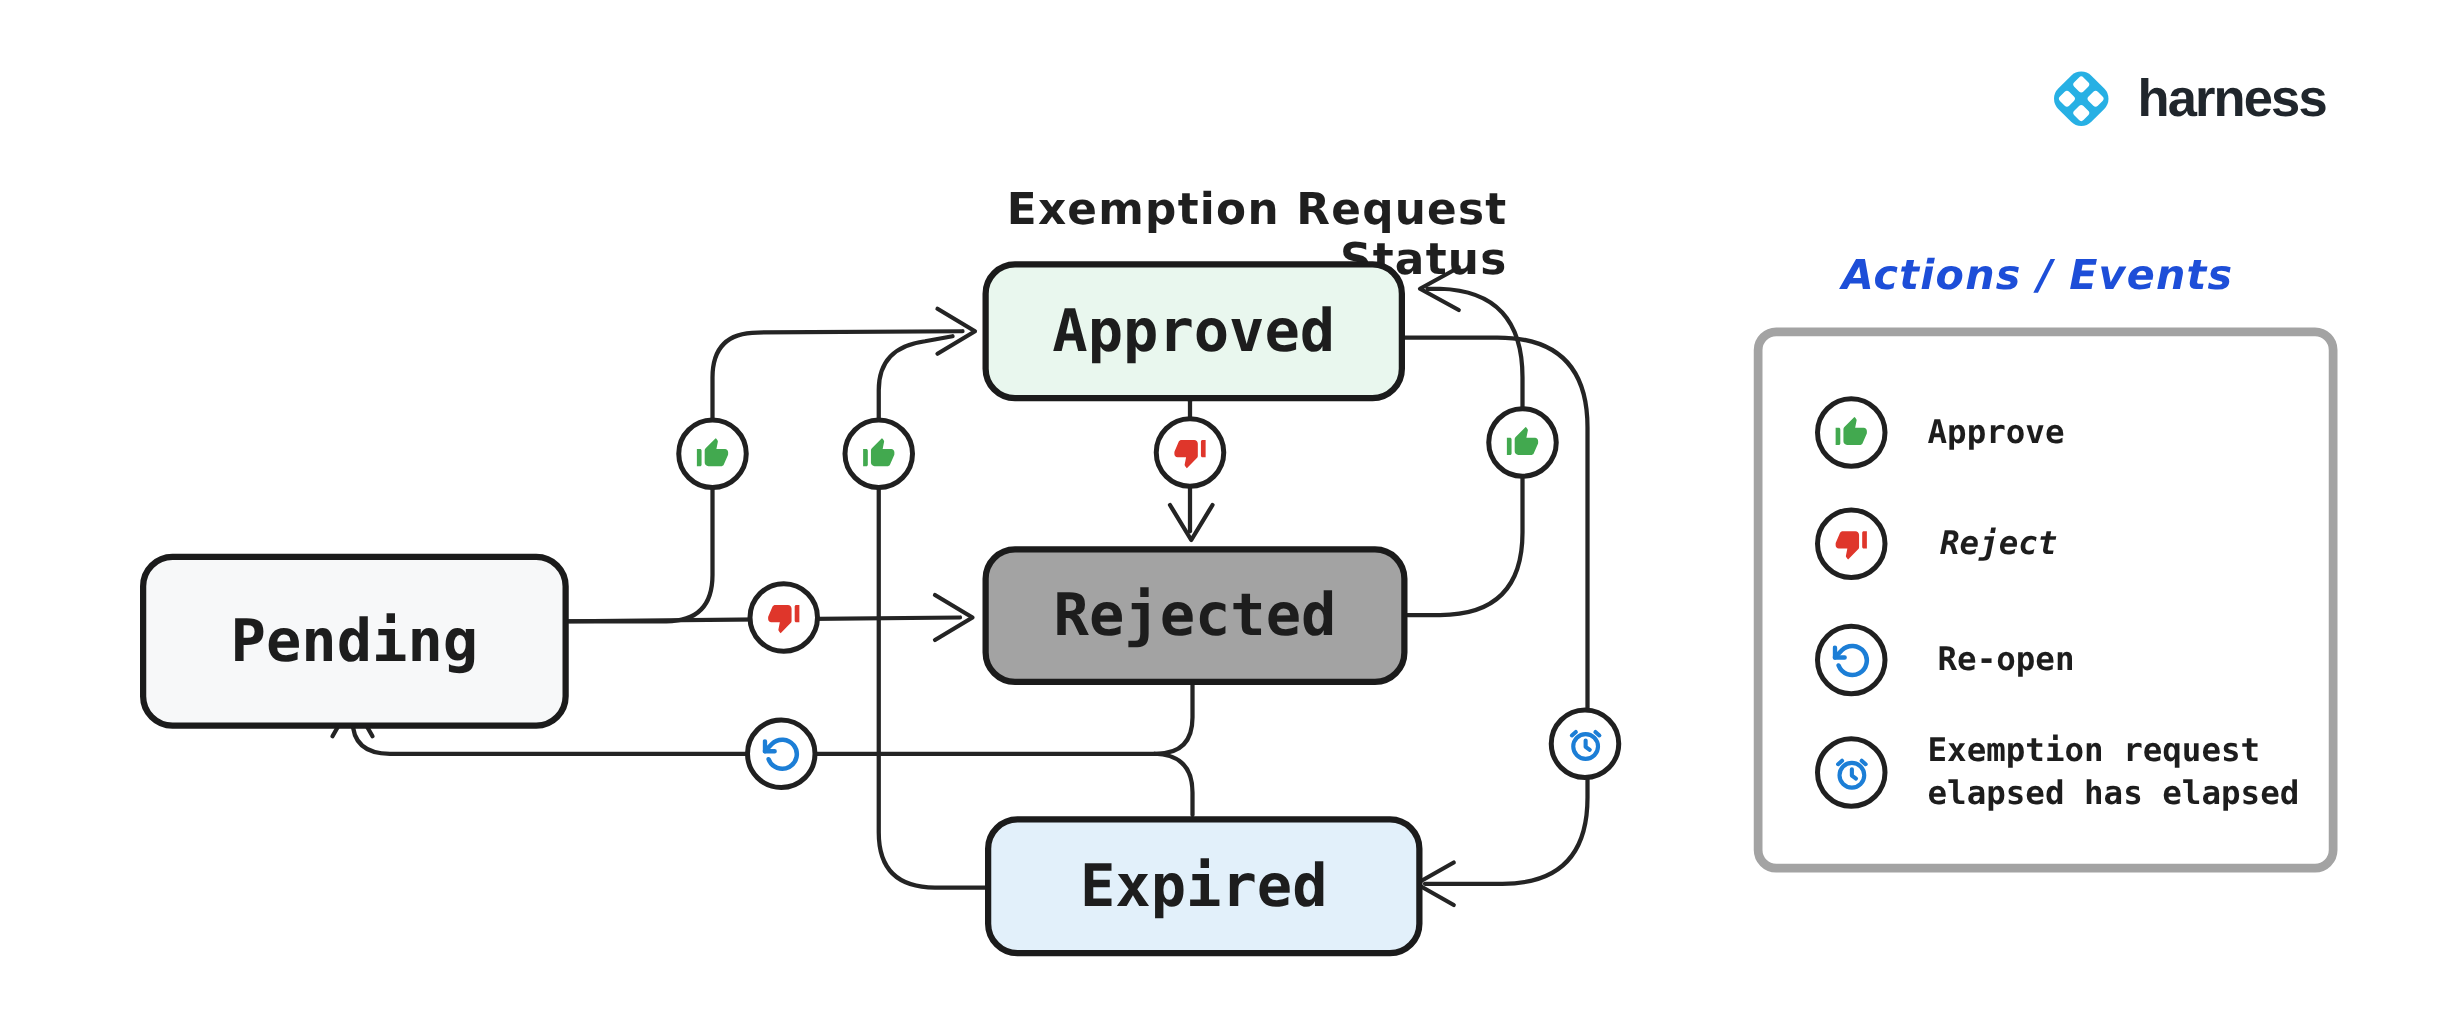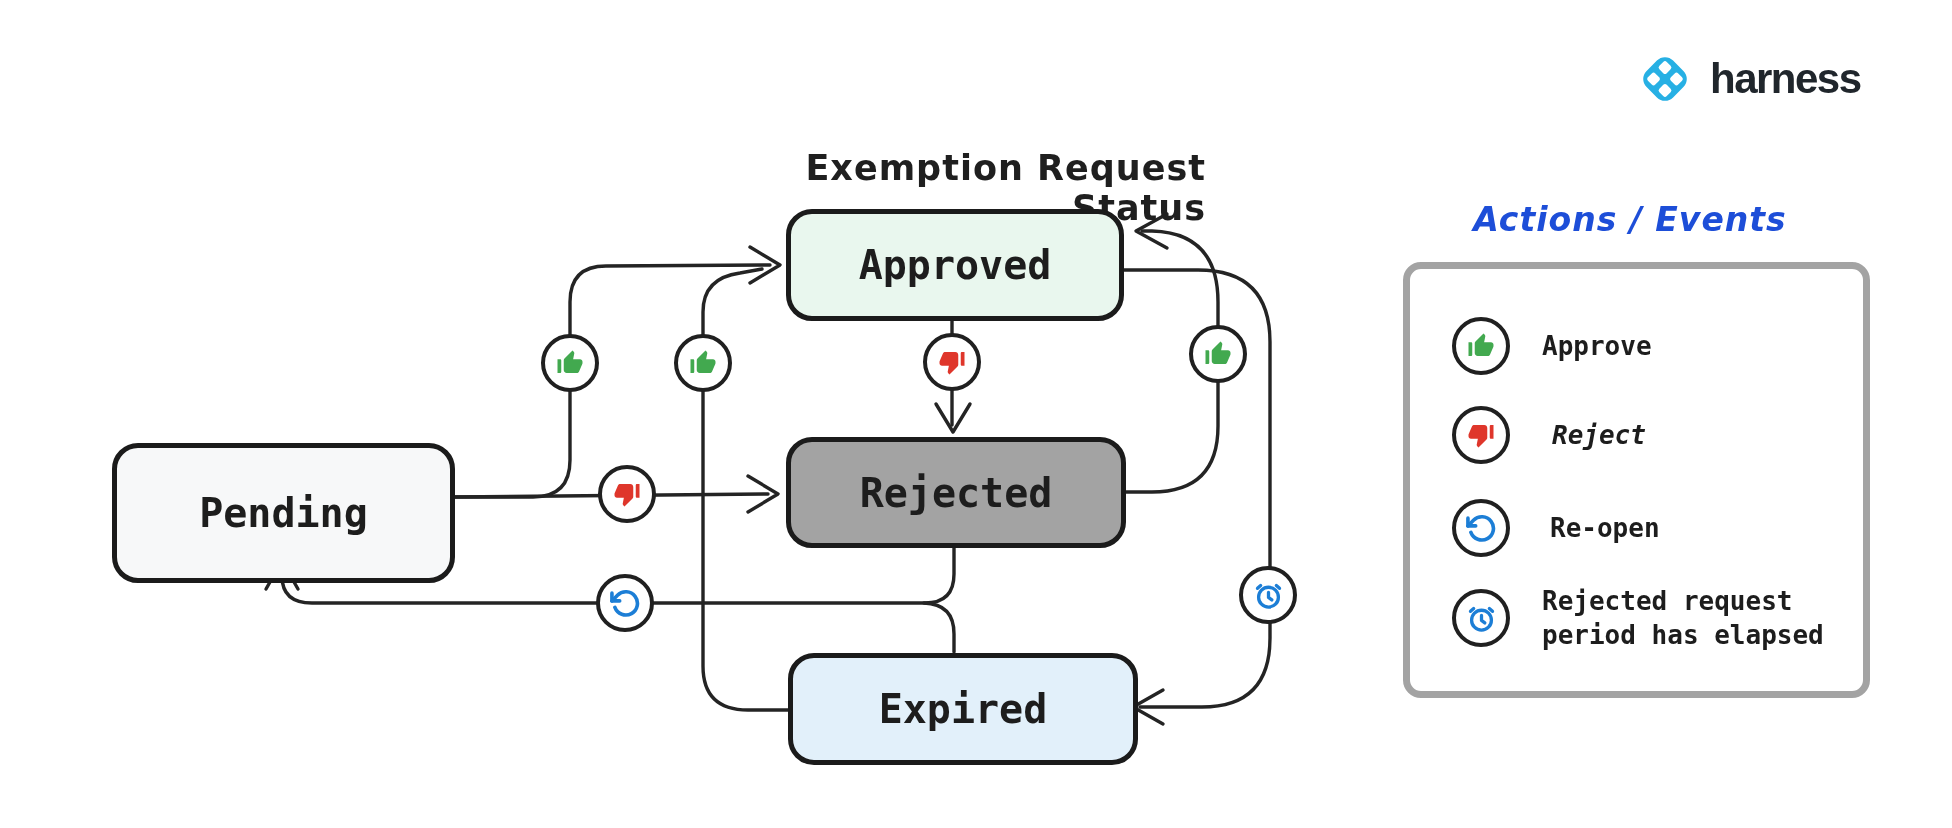--- a/index.html
+++ b/index.html
@@ -3,21 +3,21 @@
 <meta charset="utf-8">
 <style>
   html,body{margin:0;padding:0;background:#ffffff;}
   body{width:1952px;height:828px;position:relative;overflow:hidden;
        font-family:"DejaVu Sans",sans-serif;color:#1f1f1f;}
   
   #wires{position:absolute;left:0;top:0;z-index:1;}
   
   .state{position:absolute;z-index:3;border:5px solid #1b1b1b;border-radius:26px;
          display:flex;align-items:center;justify-content:center;
-         font-family:"DejaVu Sans Mono",monospace;font-weight:bold;font-size:40px;
+         font-family:"DejaVu Sans Mono",monospace;font-weight:bold;font-size:47px;
          color:#1d1d1d;box-sizing:border-box;}
   .state-pending {left:112px;top:443px;width:343px;height:140px;background:#f7f8f9;}
   .state-approved{left:786px;top:209px;width:338px;height:112px;background:#e9f7ee;}
   .state-rejected{left:786px;top:437px;width:340px;height:111px;background:#a3a3a3;}
   .state-expired {left:788px;top:653px;width:350px;height:112px;background:#e2f0fa;}
   
   .node-icon{position:absolute;z-index:4;width:50px;height:50px;background:#ffffff;
              border:4px solid #202020;border-radius:50%;
              display:flex;align-items:center;justify-content:center;box-sizing:content-box;}
   
@@ -162,15 +162,15 @@
   </div>
   <div class="legend-row" style="top:315px;">
     <div class="node-icon">
       <svg viewBox="0 0 24 24" width="33" height="33" fill="none" stroke="#1c7ed6" stroke-width="2.4" stroke-linecap="round" stroke-linejoin="round">
           <circle cx="12" cy="13.2" r="7.2"></circle>
           <path d="M12 9.8v3.6l2.4 1.8"></path>
           <path d="M6.3 4.8L4 6.8"></path>
           <path d="M17.7 4.8L20 6.8"></path>
         </svg>
     </div>
-    <span class="legend-label wrap">Rejected request period has elapsed</span>
+    <span class="legend-label wrap">Exemption request elapsed has elapsed</span>
   </div>
 </div>
 
 </body></html>

